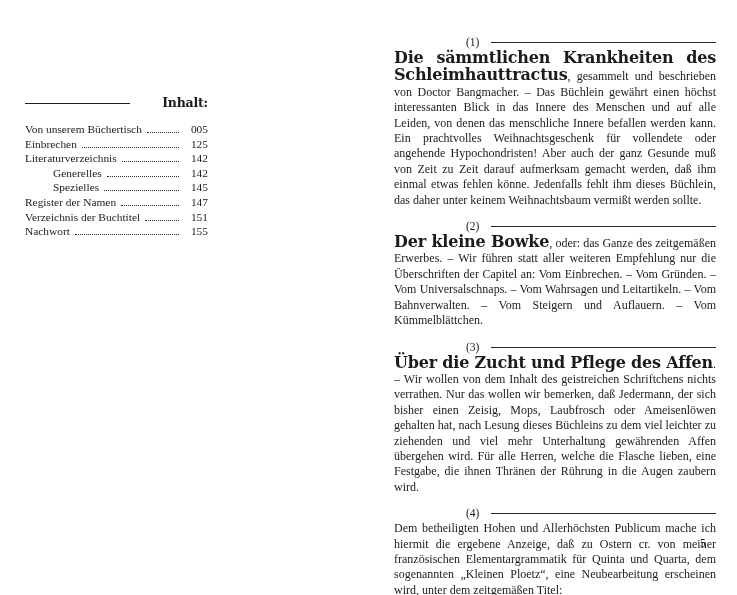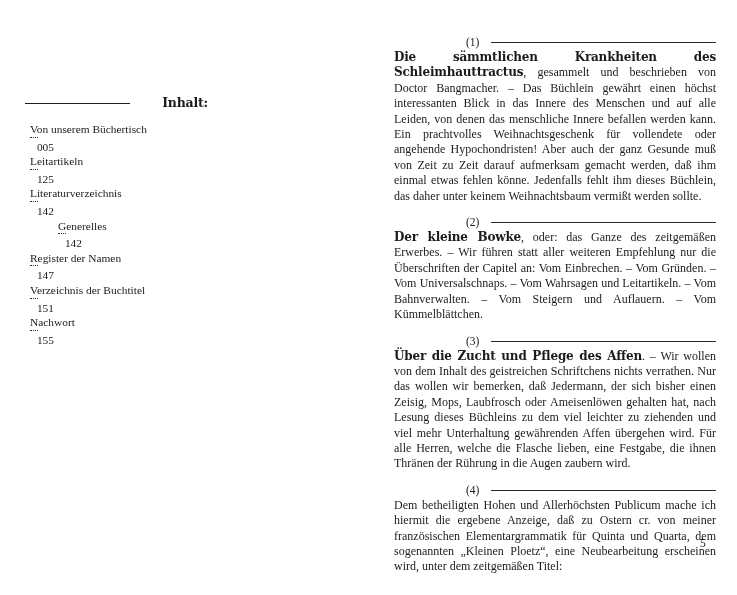--- a/index.html
+++ b/index.html
@@ -44,21 +44,20 @@
   .toc-title {
     font-size: 12.5px;
     white-space: nowrap;
   }
   .toc-row {
     display: flex;
     align-items: baseline;
     font-size: 11.4px;
     line-height: 14.6px;
     white-space: nowrap;
-    flex-direction: column;
   }
   .toc-row.indent { padding-left: 28px; }
   .toc-label { flex: 0 0 auto; }
   .leader {
     flex: 1 1 auto;
     border-bottom: 1.6px dotted #2a2a2a;
     margin: 0 5px 2px 5px;
     min-width: 8px;
   }
   .toc-page {
@@ -91,21 +90,21 @@
     margin-left: 12px;
     margin-top: 1px;
   }
   .sec-body {
     margin: 0;
     font-size: 12px;
     line-height: 15.4px;
     text-align: justify;
   }
   .sec-title {
-    font-size: 12px;
+    font-size: 16px;
   }
   .sec-citation {
     text-align: right;
     font-style: italic;
     font-size: 10.8px;
     line-height: 13px;
     margin-top: 2px;
     padding-right: 2px;
   }
   .pagenum {
@@ -125,34 +124,39 @@
       <span class="toc-header-rule"></span>
       <span class="fraktur toc-title">Inhalt:</span>
     </div>
     <div id="toc-rows">
         <div class="toc-row">
           <span class="toc-label">Von unserem Büchertisch</span>
           <span class="leader"></span>
           <span class="toc-page">005</span>
         </div>
         <div class="toc-row">
-          <span class="toc-label">Leitartikeln</span>
+          <span class="toc-label">Einbrechen</span>
           <span class="leader"></span>
           <span class="toc-page">125</span>
         </div>
         <div class="toc-row">
           <span class="toc-label">Literaturverzeichnis</span>
           <span class="leader"></span>
           <span class="toc-page">142</span>
         </div>
         <div class="toc-row indent">
           <span class="toc-label">Generelles</span>
           <span class="leader"></span>
           <span class="toc-page">142</span>
         </div>
+        <div class="toc-row indent">
+          <span class="toc-label">Spezielles</span>
+          <span class="leader"></span>
+          <span class="toc-page">145</span>
+        </div>
         <div class="toc-row">
           <span class="toc-label">Register der Namen</span>
           <span class="leader"></span>
           <span class="toc-page">147</span>
         </div>
         <div class="toc-row">
           <span class="toc-label">Verzeichnis der Buchtitel</span>
           <span class="leader"></span>
           <span class="toc-page">151</span>
         </div>

